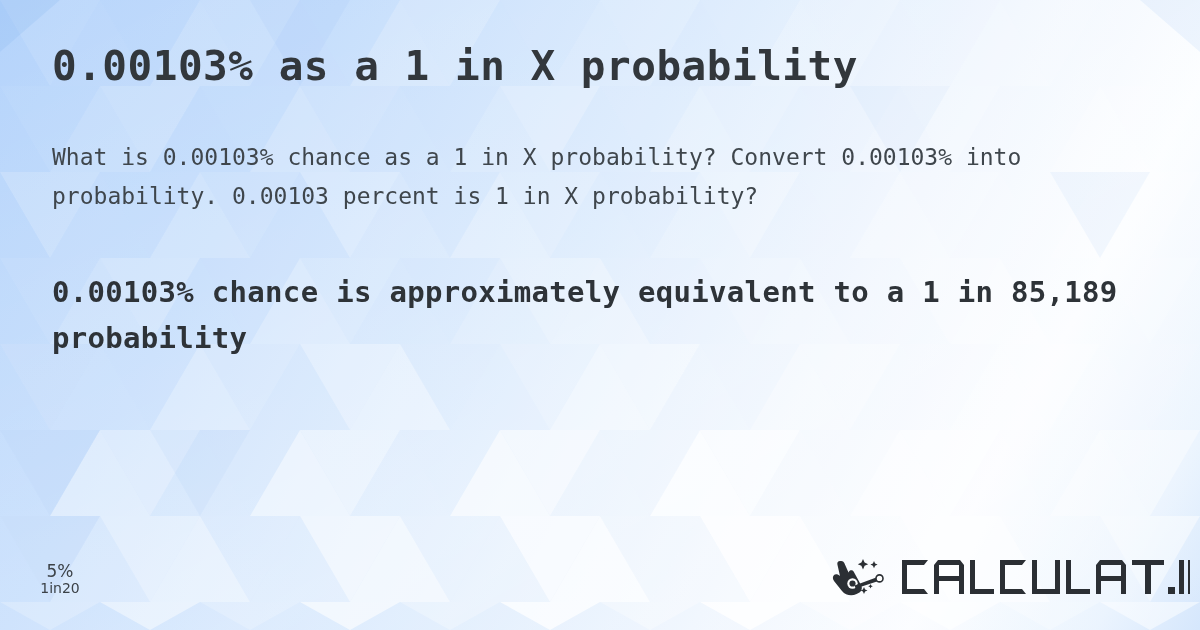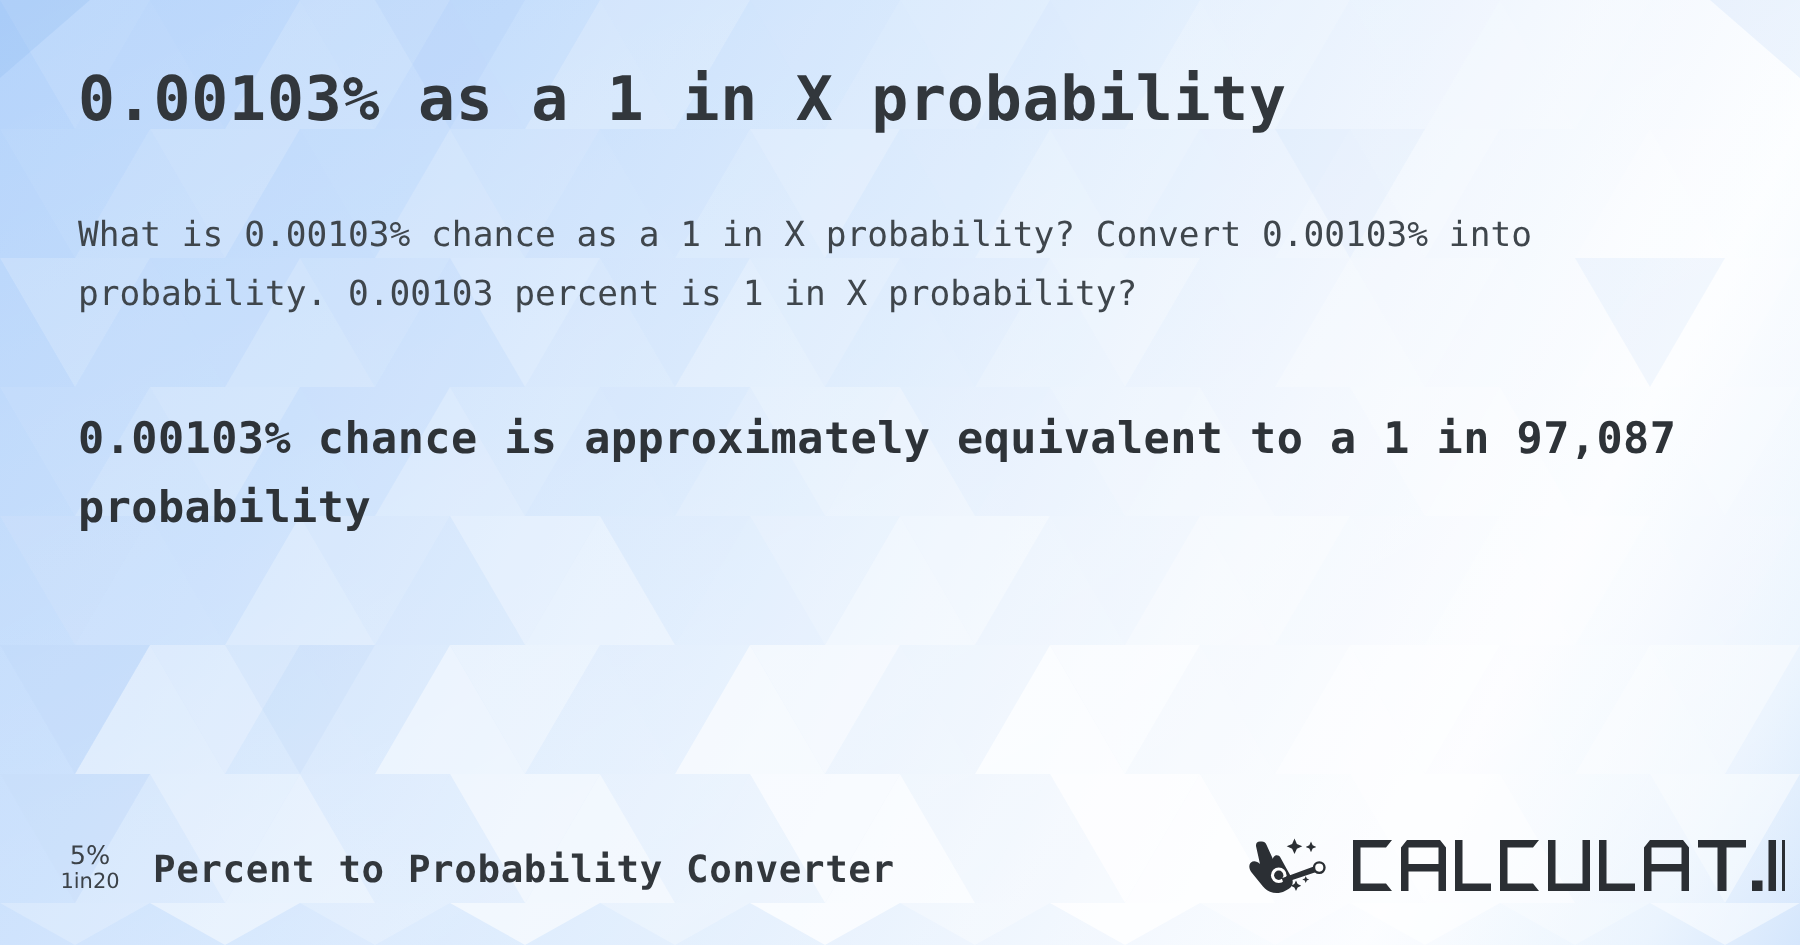--- a/index.html
+++ b/index.html
@@ -348,31 +348,30 @@
         <polygon points="850,86 950,86 900,172" opacity="0.07"></polygon>
       </g>
 
       <rect x="0" y="0" width="1200" height="630" fill="url(#sheen)"></rect>
     </svg>
   </div>
 
   <div id="content">
     <h1 id="page-title">0.00103% as a 1 in X probability</h1>
     <p id="intro-paragraph">What is 0.00103% chance as a 1 in X probability? Convert 0.00103% into probability. 0.00103 percent is 1 in X probability?</p>
-    <p id="answer-statement">0.00103% chance is approximately equivalent to a 1 in 97,087 probability</p>
+    <p id="answer-statement">0.00103% chance is approximately equivalent to a 1 in 85,189 probability</p>
   </div>
 
   <div id="footer">
 
     <div id="footer-left">
       <div id="converter-badge-icon">
         <span class="badge-top">5%</span>
         <span class="badge-bottom">1in20</span>
       </div>
-      <div id="footer-title">Percent to Probability Converter</div>
     </div>
 
     <div id="brand-logo">
       <span>
         <svg width="62" height="44" viewBox="0 0 62 44" xmlns="http://www.w3.org/2000/svg">
           <g fill="#2b2f34">
 
             <path d="M10 6 C8 6 7 7.5 7.4 9.4 L10 21 C8 19 5.5 18.6 4 20 C2.3 21.6 2.6 24.4 4.4 26.6 L12 36 C15.6 40.4 21.6 41.6 26.6 39 L29 37.7 C31.6 36.3 32.6 33 31.2 30.4 L28 24.6 L23.6 16.6 C22.9 15.3 21.3 14.8 20 15.5 C18.7 16.2 18.2 17.8 18.9 19.1 L20.6 22.2 L14.3 8.1 C13.7 6.8 12.6 6 11.3 6 Z"></path>
 
             <circle cx="22.5" cy="28.5" r="5.2" fill="#ffffff"></circle>

